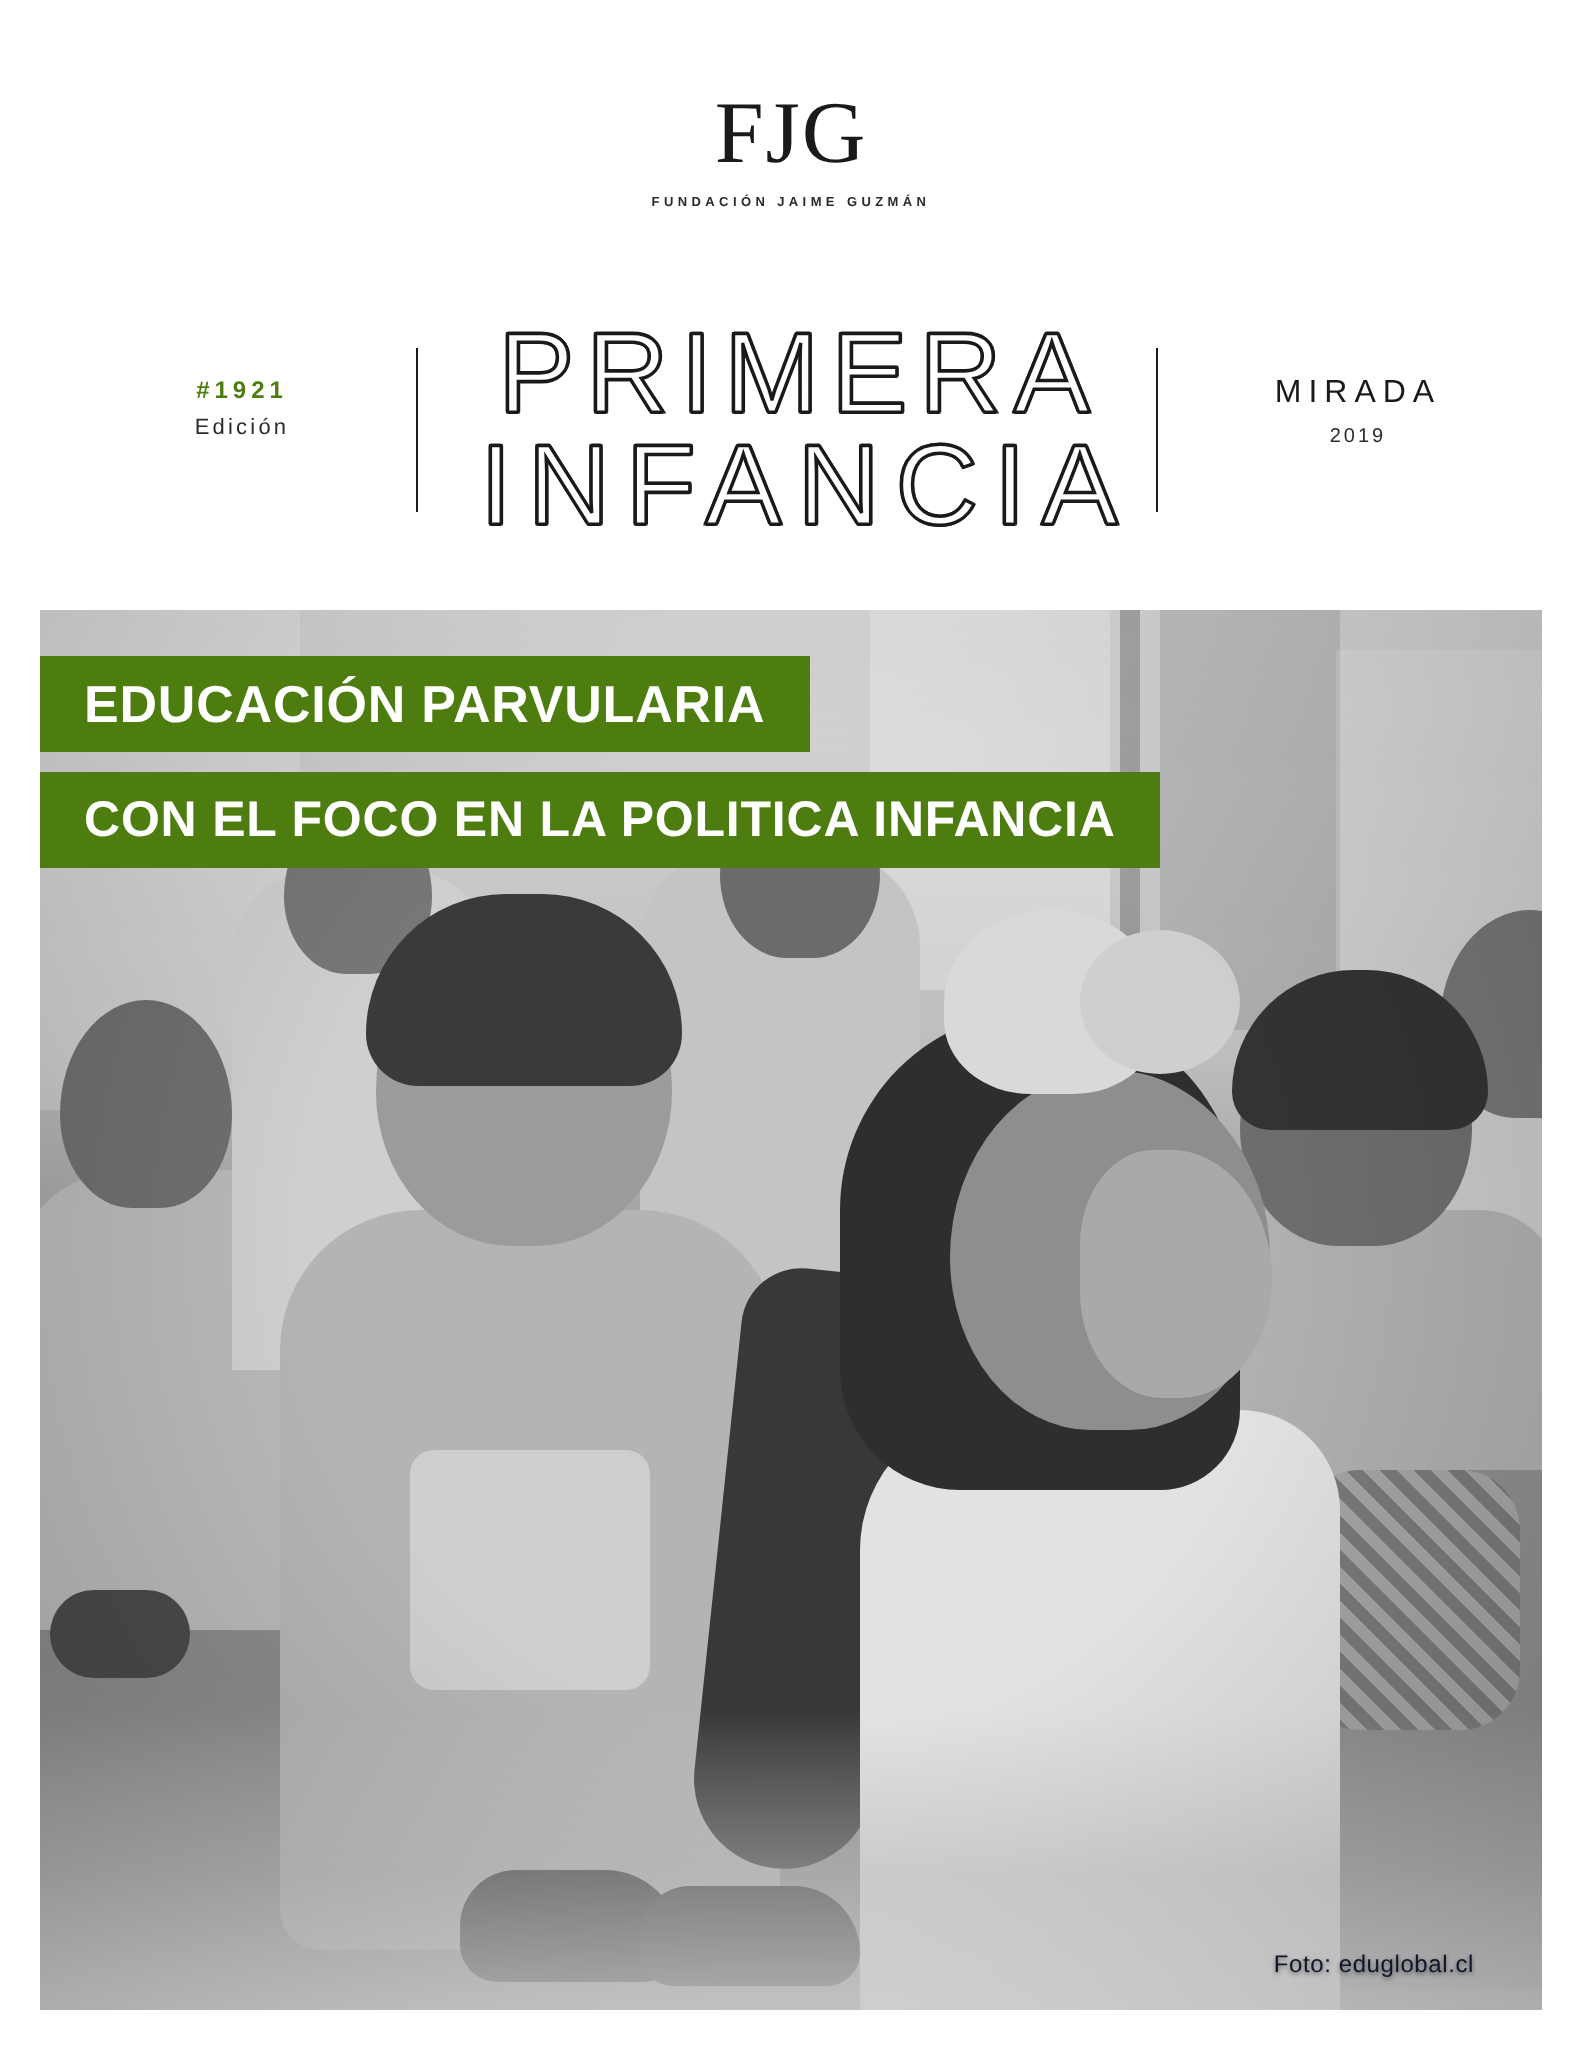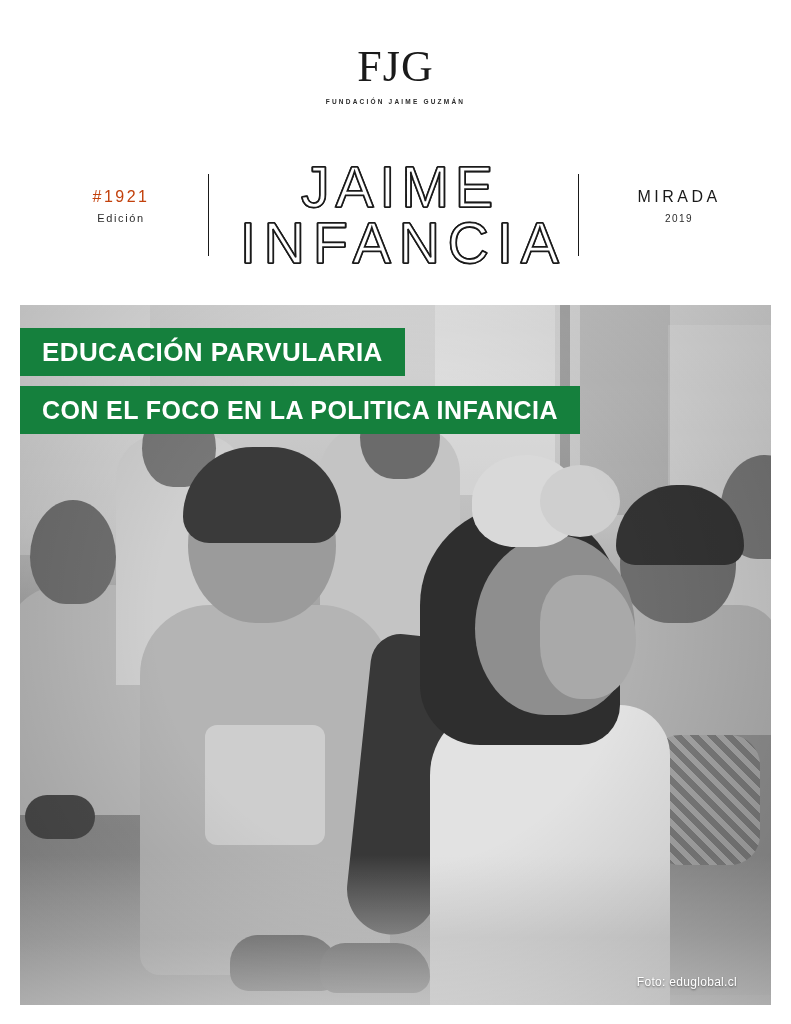--- a/index.html
+++ b/index.html
@@ -55,24 +55,24 @@
   }
 
   .edition {
     position: absolute;
     left: 56px;
     top: 28px;
     width: 130px;
     text-align: center;
   }
   .edition-number {
-    font-size: 16px;
-    font-weight: 400;
+    font-size: 12px;
+    font-weight: 700;
     letter-spacing: 2.5px;
-    color: #c2410c;
+    color: #4d7c0f;
   }
   .edition-label {
     margin-top: 6px;
     font-size: 11px;
     letter-spacing: 1.6px;
     color: #2b2b2b;
   }
 
   .rule {
     position: absolute;
@@ -205,21 +205,21 @@
 
   .soft-vignette {
     position: absolute;
     inset: 0;
     background: radial-gradient(ellipse at 50% 45%, rgba(0,0,0,0) 45%, rgba(0,0,0,0.18) 100%);
   }
 
   
   .banner {
     position: absolute;
-    background: #15803d;
+    background: #4d7c0f;
     color: #ffffff;
     display: flex;
     align-items: center;
     padding: 0 22px 0 22px;
     box-sizing: border-box;
     font-weight: 700;
     letter-spacing: 0.4px;
   }
   .banner-1 {
     left: 20px;
@@ -232,21 +232,21 @@
     top: 386px;
     height: 48px;
     font-size: 25px;
   }
 
   
   .photo-credit {
     position: absolute;
     right: 34px;
     bottom: 16px;
-    color: #ffffff;
+    color: #0f172a;
     font-size: 12px;
     letter-spacing: 0.3px;
     text-shadow: 0 1px 2px rgba(0,0,0,0.5);
   }
 </style>
 </head>
 <body>
 
 <div class="masthead">
 
@@ -258,21 +258,21 @@
   <div class="title-row">
 
     <div class="edition">
       <div class="edition-number">#1921</div>
       <div class="edition-label">Edición</div>
     </div>
 
     <div class="rule rule-left"></div>
 
     <div class="wordmark">
-      <div class="wordmark-line">JAIME</div>
+      <div class="wordmark-line">PRIMERA</div>
       <div class="wordmark-line second">INFANCIA</div>
     </div>
 
     <div class="rule rule-right"></div>
 
     <div class="date">
       <div class="date-month">MIRADA</div>
       <div class="date-year">2019</div>
     </div>
 

